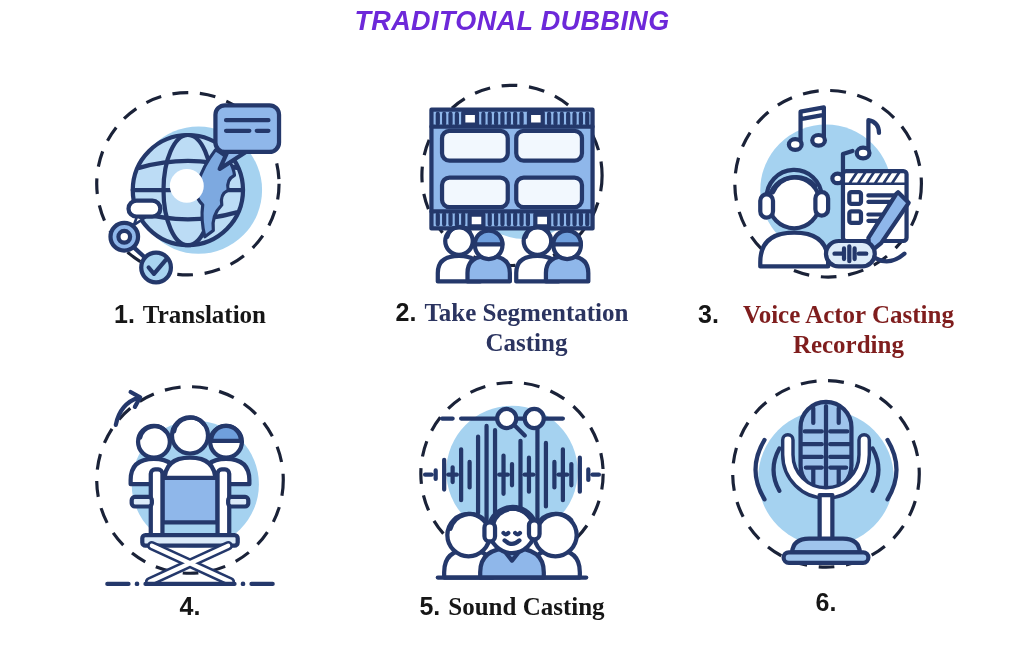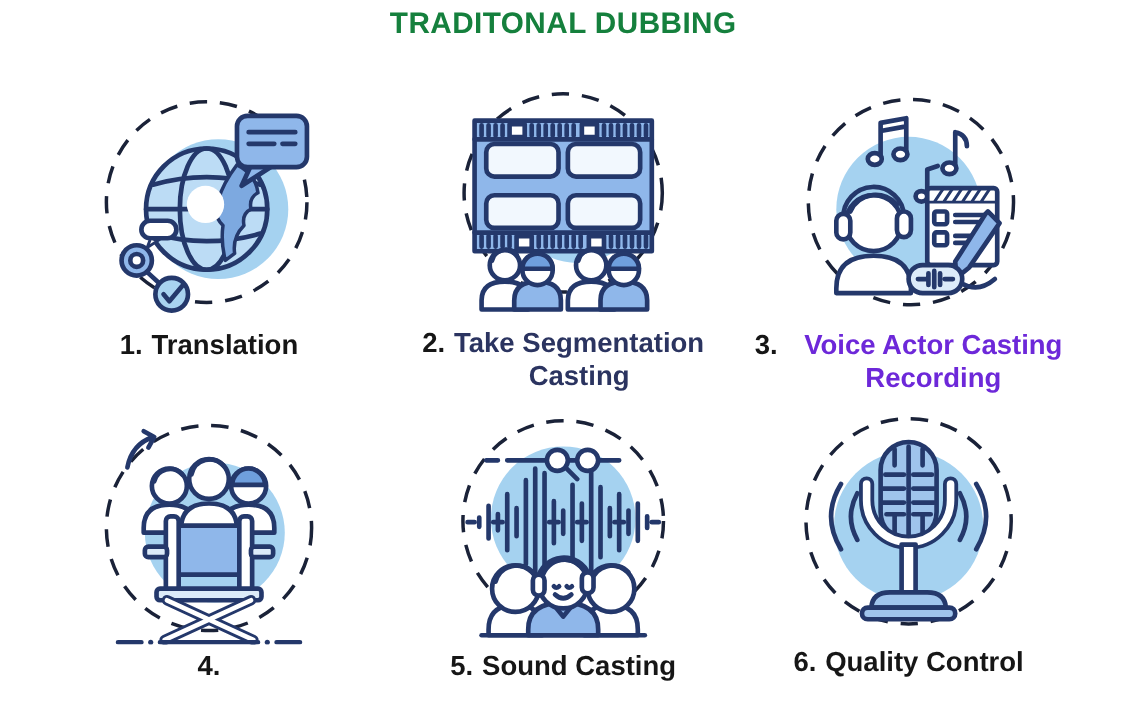--- a/index.html
+++ b/index.html
@@ -11,31 +11,31 @@
     position:absolute;top:6px;left:0;width:100%;text-align:center;
     font-size:27px;font-weight:800;letter-spacing:0.4px;
   }
   .cell{position:absolute;width:300px;display:flex;flex-direction:column;align-items:center;}
   .icon-wrap{width:212px;height:212px;}
   .icon-wrap svg{display:block;width:212px;height:212px;}
   .label{
     display:flex;gap:8px;justify-content:center;align-items:flex-start;
     font-weight:700;font-size:25px;line-height:1.18;margin-top:6px;text-align:center;
   }
-  .txt{white-space:pre-line;}
+  .txt{white-space:pre-line;font-family:Liberation Serif, serif;}
   .dash{fill:none;stroke:#1a2238;stroke-width:3;stroke-dasharray:15 11;}
   .ink{stroke:#24386b;stroke-width:4;fill:none;stroke-linecap:round;stroke-linejoin:round;}
   .inkf{stroke:#24386b;stroke-width:4;stroke-linejoin:round;}
   #c1{left:40px;top:82px}  #c2{left:362px;top:80px}  #c3{left:676px;top:82px}
   #c4{left:40px;top:374px} #c5{left:362px;top:374px} #c6{left:676px;top:370px}
 </style>
 </head>
 <body>
 
-<div class="title" style="color: #15803d;">TRADITONAL DUBBING</div>
+<div class="title" style="color: #6d28d9; font-style: italic;">TRADITONAL DUBBING</div>
 
 <div class="cell" id="c1">
   <div class="icon-wrap">
     <svg viewBox="0 0 200 200">
       <circle class="dash" cx="98" cy="96" r="86"></circle>
       <circle cx="108" cy="102" r="60" fill="#a5d2f0"></circle>
       <circle cx="98" cy="102" r="52" fill="#bcdcf5" class="inkf"></circle>
       <ellipse cx="98" cy="102" rx="23" ry="52" class="ink"></ellipse>
       <path class="ink" d="M52,81 Q98,68 144,81 M46,102 H150 M52,123 Q98,136 144,123"></path>
       <path d="M124,64 q16,8 18,24 q-8,4 -6,14 q-8,4 -6,14 q-10,10 -8,24 l-8,6 q-4,-16 -2,-30 q-10,-10 -4,-22 q4,-14 16,-30 z" fill="#7da9e0" stroke="#24386b" stroke-width="3" stroke-linejoin="round"></path>
@@ -120,21 +120,21 @@
       <rect x="122" y="122" width="11" height="11" rx="2" class="ink" stroke-width="3"></rect>
       <path class="ink" stroke-width="3" d="M140,107 H170 M140,113 H163 M140,125 H170 M140,131 H161"></path>
       <path d="M168,104 L178,114 L152,152 L141,161 L140,147 L166,106 Z" fill="#8fb7ea" class="inkf" stroke-width="3.5"></path>
       <rect x="100" y="150" width="46" height="24" rx="12" fill="#dcebf9" class="inkf" stroke-width="3.5"></rect>
       <path class="ink" stroke-width="3" d="M108,162 h7 M117,157 v10 M122,155 v14 M127,157 v10 M131,162 h7"></path>
       <path class="ink" stroke-width="3" d="M146,166 q14,8 28,-4"></path>
     </svg>
   </div>
   <div class="label">
     <span class="num" style="color: rgb(22, 22, 22);">3.</span>
-    <span class="txt" style="color: #6d28d9; margin-left: 16px;">Voice Actor Casting
+    <span class="txt" style="color: #7f1d1d; margin-left: 16px;">Voice Actor Casting
 Recording</span>
   </div>
 </div>
 
 <div class="cell" id="c4">
   <div class="icon-wrap">
     <svg viewBox="0 0 200 200">
       <circle class="dash" cx="100" cy="100" r="88"></circle>
       <path class="ink" stroke-width="3" d="M30,48 Q34,28 52,22 M44,17 L53,22 L48,31"></path>
       <circle cx="105" cy="104" r="60" fill="#a5d2f0"></circle>
@@ -207,15 +207,14 @@
       <path class="ink" stroke-width="3" d="M100,34 V110 M88,36 V50 M112,36 V50 M88,94 V108 M112,94 V108 M80,58 H96 M104,58 H120 M78,70 H96 M104,70 H122 M78,82 H96 M104,82 H122 M81,92 H96 M104,92 H119"></path>
       <path stroke="#24386b" stroke-width="13" fill="none" stroke-linecap="round" d="M64,66 v14 a36,36 0 0 0 72,0 V66"></path>
       <path stroke="#fff" stroke-width="6.5" fill="none" stroke-linecap="round" d="M64,66 v14 a36,36 0 0 0 72,0 V66"></path>
       <rect x="94" y="118" width="12" height="42" fill="#fff" class="inkf" stroke-width="3.5"></rect>
       <path d="M68,172 q1,-13 16,-13 h32 q15,0 16,13 z" fill="#9fc4ec" class="inkf"></path>
       <rect x="60" y="172" width="80" height="10" rx="5" fill="#9fc4ec" class="inkf"></rect>
     </svg>
   </div>
   <div class="label">
     <span class="num" style="color: rgb(22, 22, 22);">6.</span>
-    <span class="txt" style="color: rgb(22, 22, 22);">Quality Control</span>
   </div>
 </div>
 
 </body></html>

